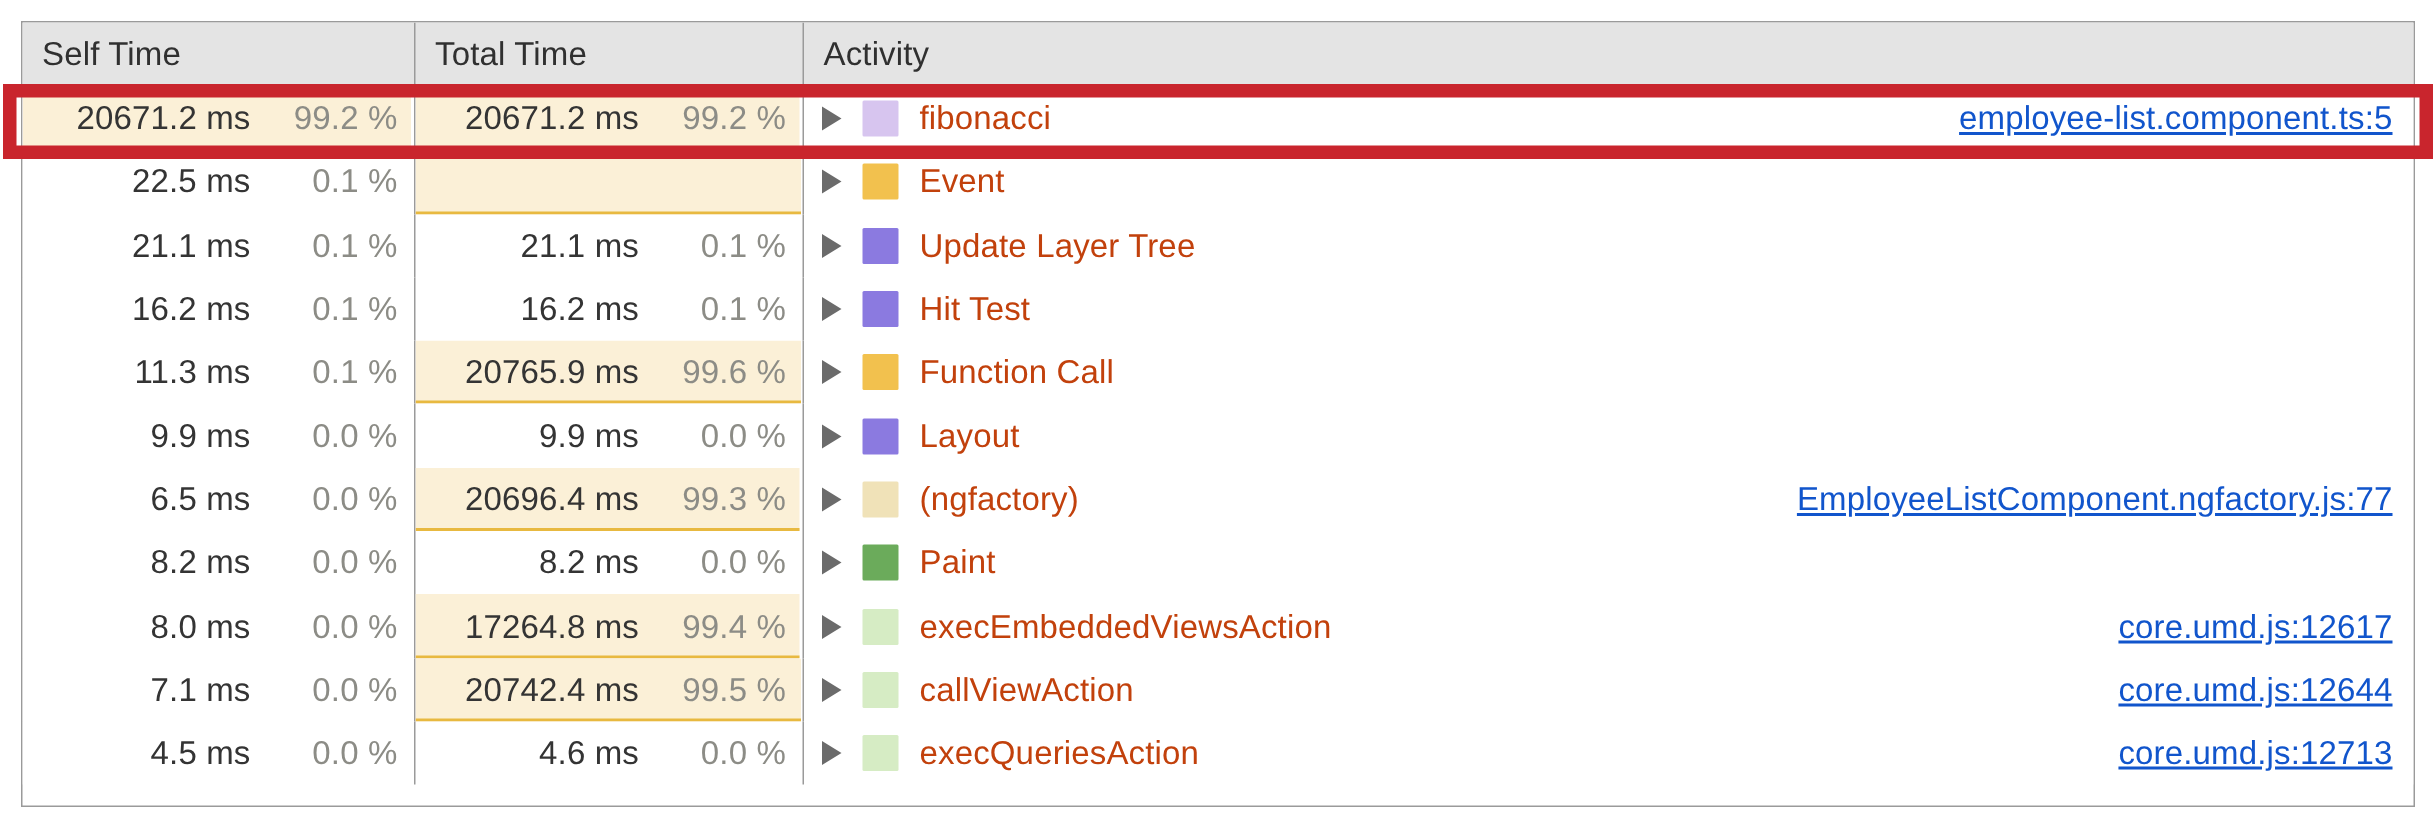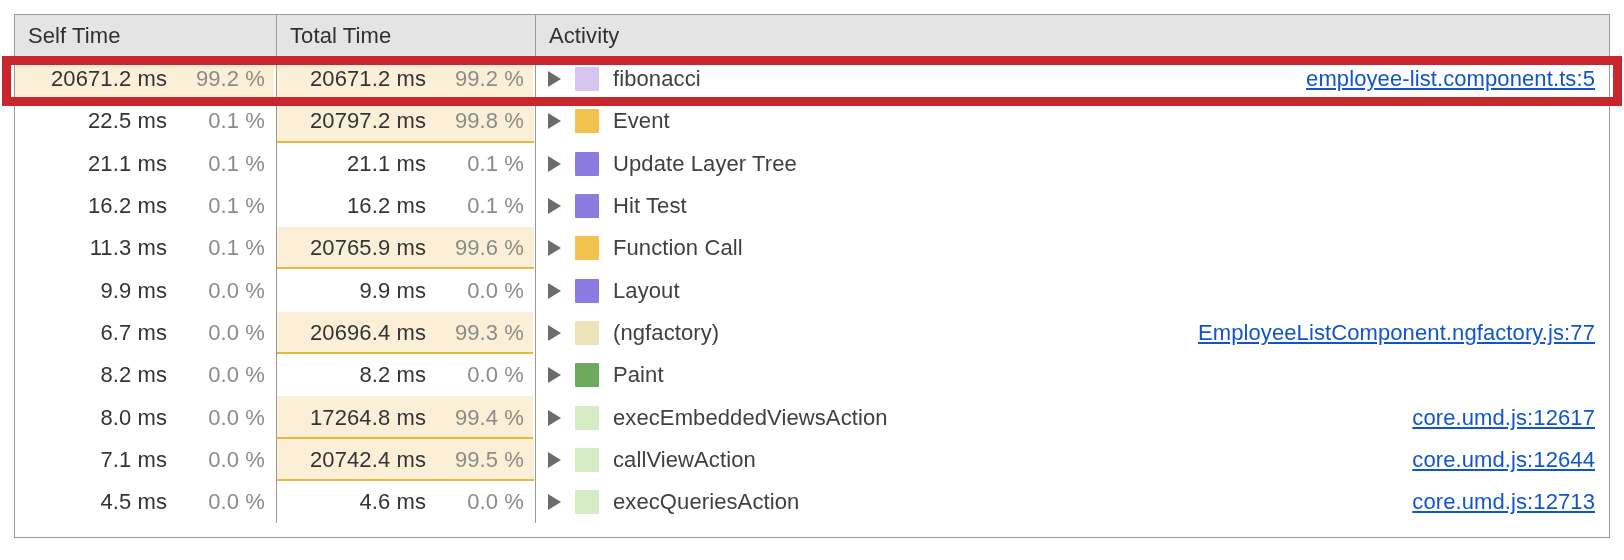--- a/index.html
+++ b/index.html
@@ -136,21 +136,21 @@
   .swatch {
     width: 24px;
     height: 24px;
     flex: 0 0 auto;
     margin-right: 14px;
     border-radius: 1px;
   }
 
   .act-label {
     font-size: 22px;
-    color: #404040;
+    color: #c2410c;
     white-space: nowrap;
     letter-spacing: .1px;
   }
 
   .link {
     margin-left: auto;
     font-size: 22px;
     color: #1155cc;
     text-decoration: underline;
     white-space: nowrap;
@@ -209,24 +209,20 @@
         </div>
         <div class="row">
           <div class="numcell self">
             <div class="num-text">
               <span class="ms">22.5 ms</span>
               <span class="pct">0.1 %</span>
             </div>
           </div>
           <div class="numcell total">
             <div class="bar" style="width: 99.8%;"></div>
-            <div class="num-text">
-              <span class="ms">20797.2 ms</span>
-              <span class="pct">99.8 %</span>
-            </div>
           </div>
           <div class="actcell">
             <div class="disclosure"></div>
             <div class="swatch" style="background: rgb(242, 193, 78);"></div>
             <span class="act-label">Event</span>
           </div>
         </div>
         <div class="row">
           <div class="numcell self">
             <div class="num-text">
@@ -300,21 +296,21 @@
           </div>
           <div class="actcell">
             <div class="disclosure"></div>
             <div class="swatch" style="background: rgb(139, 122, 224);"></div>
             <span class="act-label">Layout</span>
           </div>
         </div>
         <div class="row">
           <div class="numcell self">
             <div class="num-text">
-              <span class="ms">6.7 ms</span>
+              <span class="ms">6.5 ms</span>
               <span class="pct">0.0 %</span>
             </div>
           </div>
           <div class="numcell total">
             <div class="bar" style="width: 99.3%;"></div>
             <div class="num-text">
               <span class="ms">20696.4 ms</span>
               <span class="pct">99.3 %</span>
             </div>
           </div>

